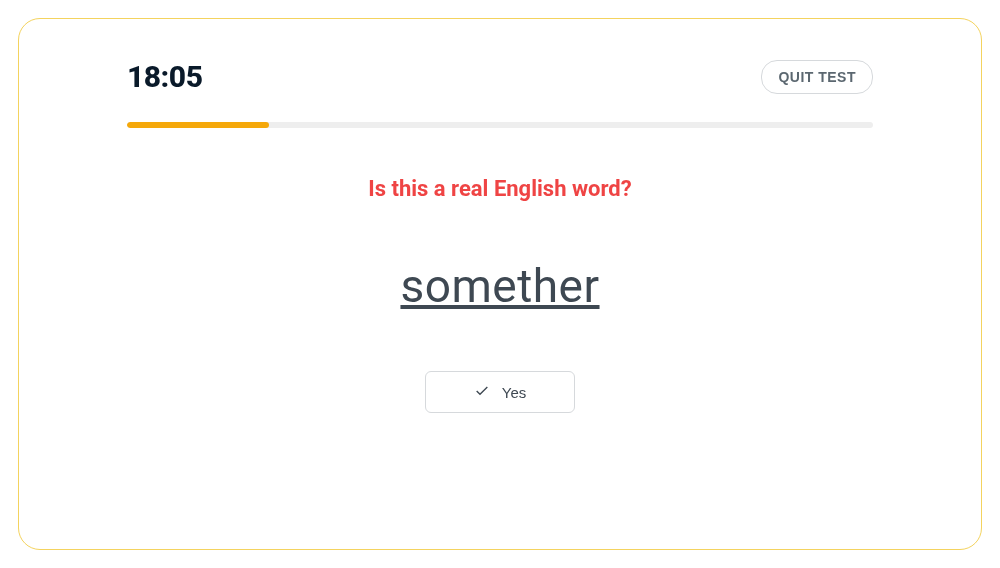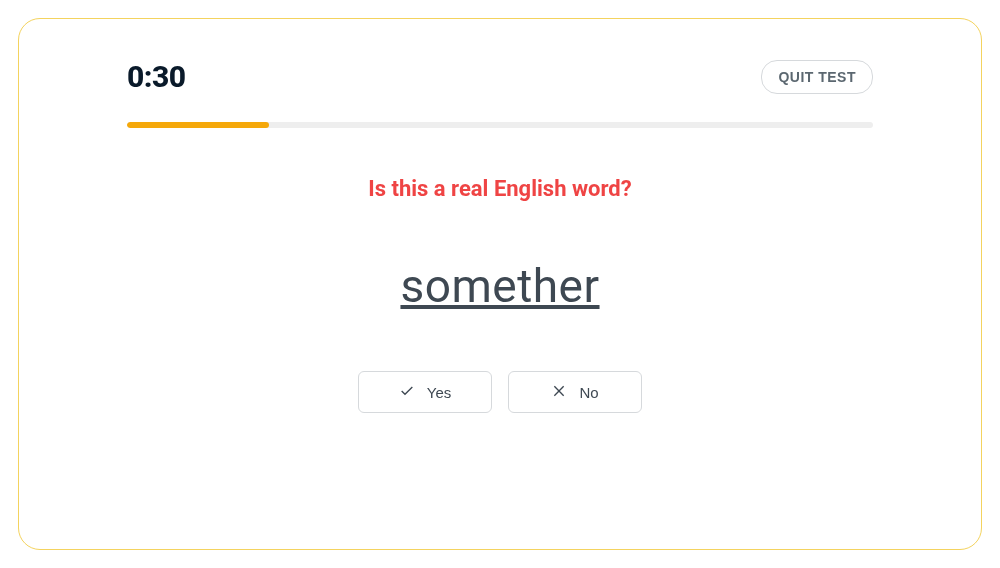--- a/index.html
+++ b/index.html
@@ -77,21 +77,21 @@
     .button-row {
       display: flex;
       justify-content: center;
       gap: 16px;
     }
     .answer-btn {
       display: flex;
       align-items: center;
       justify-content: center;
       gap: 12px;
-      width: 134px;
+      width: 150px;
       height: 42px;
       border: 1px solid #d6d9dc;
       background: #fff;
       border-radius: 6px;
       font-size: 15px;
       color: #3e4852;
       cursor: pointer;
     }
     .answer-btn svg {
       width: 16px;
@@ -100,45 +100,36 @@
       stroke-width: 2;
       fill: none;
     }
   </style>
 </head>
 <body>
 
 <div class="card">
 
   <div class="header-row">
-    <div class="timer">0:30</div>
+    <div class="timer">18:05</div>
     <button class="quit-btn">QUIT TEST</button>
   </div>
 
   <div class="progress-track">
     <div class="progress-fill" style="width:19%"></div>
   </div>
 
   <div class="question">Is this a real English word?</div>
 
   <div class="word">somether</div>
 
   <div class="button-row">
     <button class="answer-btn">
       <span>
         <svg viewBox="0 0 24 24">
             <polyline points="4 12 9 17 20 6"></polyline>
           </svg>
       </span>
       <span>Yes</span>
     </button>
-    <button class="answer-btn">
-      <span>
-        <svg viewBox="0 0 24 24">
-            <line x1="5" y1="5" x2="19" y2="19"></line>
-            <line x1="19" y1="5" x2="5" y2="19"></line>
-          </svg>
-      </span>
-      <span>No</span>
-    </button>
   </div>
 
 </div>
 
 </body></html>

